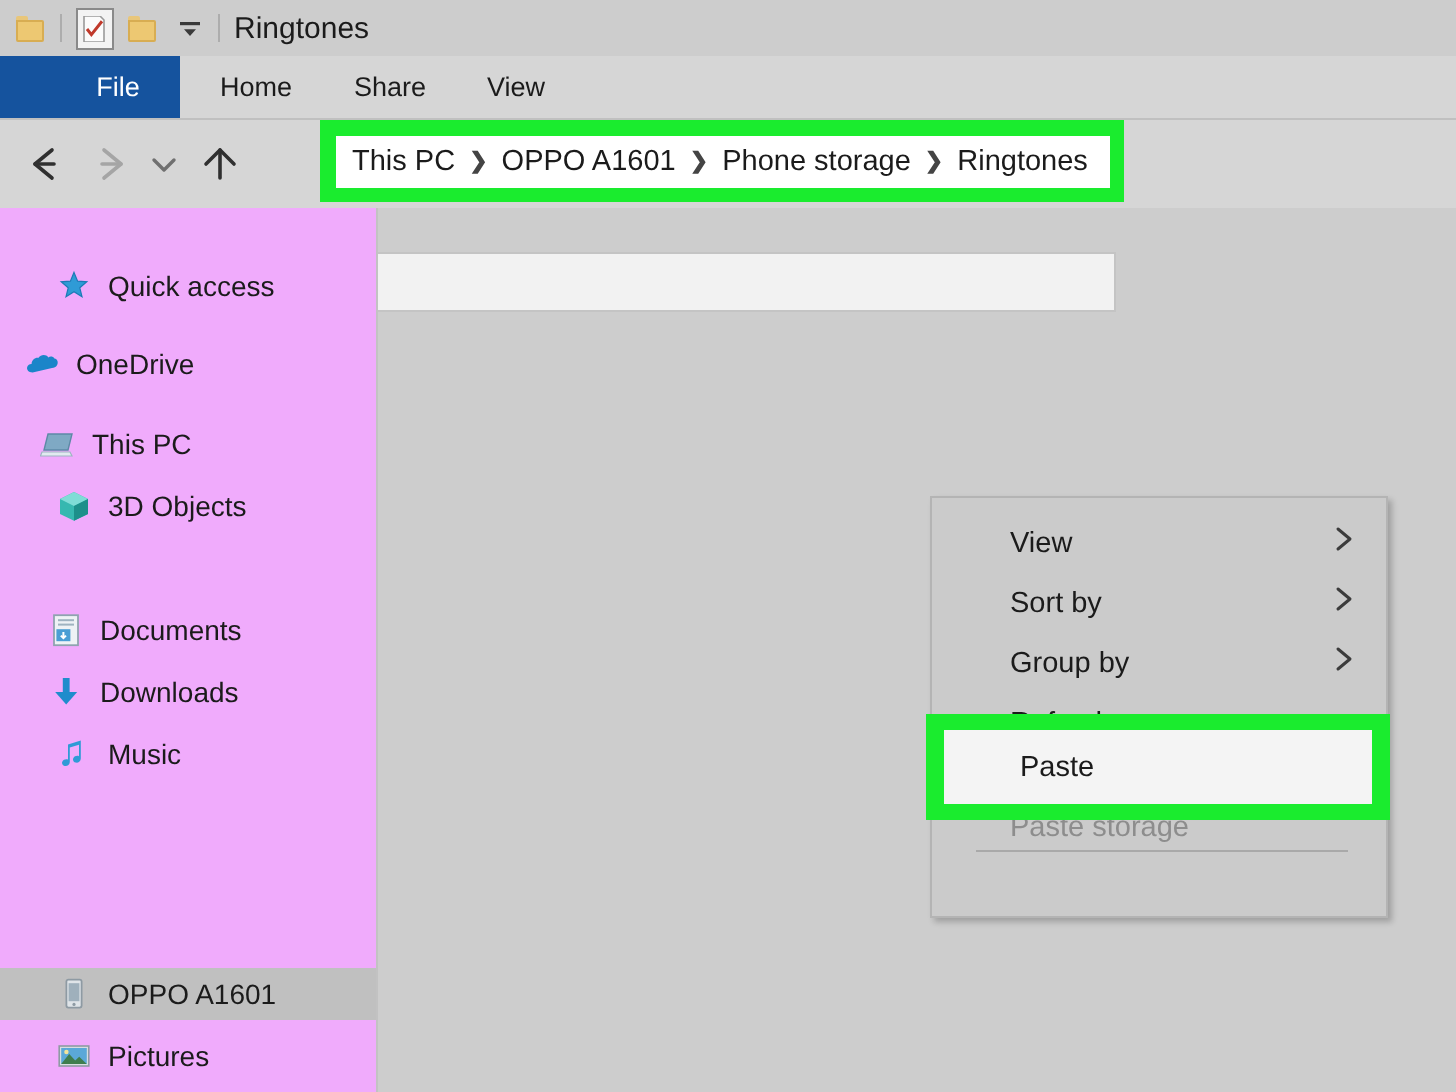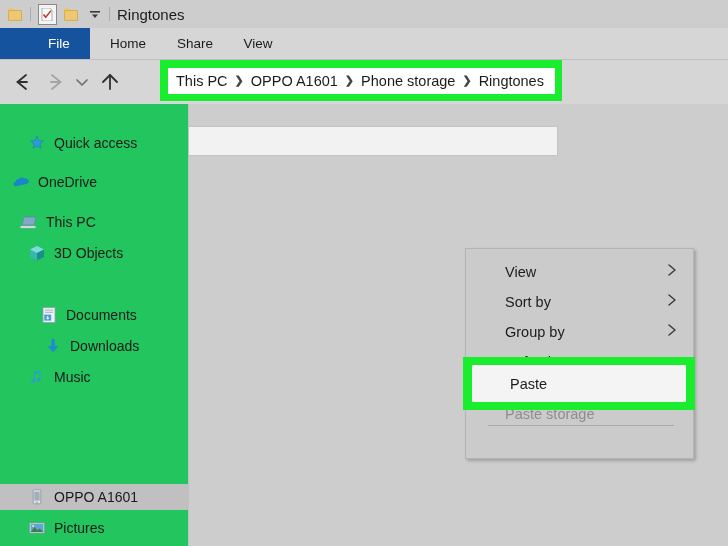--- a/index.html
+++ b/index.html
@@ -191,21 +191,21 @@
     transform: translateY(-1px);
     display: inline-block;
   }
 
   
   .sidebar {
     position: absolute;
     left: 0; top: 104px;
     width: 189px;
     height: 442px;
-    background: #22c55e;
+    background: #f0abfc;
   }
   .sb-divider {
     position: absolute;
     left: 188px; top: 104px;
     width: 1px; height: 442px;
     background: #c2c2c2;
   }
   .sb-item {
     position: absolute;
     left: 0;
@@ -398,32 +398,32 @@
       <svg width="18" height="18" viewBox="0 0 18 18">
         <path d="M9 2 L16 5.5 L16 13 L9 16.4 L2 13 L2 5.5 Z" fill="#36b8b0"></path>
         <path d="M9 2 L16 5.5 L9 9 L2 5.5 Z" fill="#7fdcd6"></path>
         <path d="M9 9 L16 5.5 L16 13 L9 16.4 Z" fill="#1d8f8a"></path>
       </svg>
     </span>
     <span class="sb-label">3D Objects</span>
   </div>
 
 
-  <div class="sb-item" style="top:198px;padding-left:40px">
+  <div class="sb-item" style="top:198px;padding-left:24px">
     <svg class="sb-ico" width="18" height="18" viewBox="0 0 18 18">
       <rect x="3" y="1.6" width="12" height="15" fill="#eef2f5" stroke="#8fa3b0" stroke-width="0.9"></rect>
       <rect x="5" y="3.6" width="8" height="1" fill="#9fb3c0"></rect>
       <rect x="5" y="5.8" width="8" height="1" fill="#9fb3c0"></rect>
       <rect x="4.2" y="8.6" width="7" height="6" fill="#4b9ed4"></rect>
       <path d="M7.7 10 L7.7 13 M6.4 11.8 L7.7 13.1 L9 11.8" stroke="#ffffff" stroke-width="1" fill="none"></path>
     </svg>
     <span class="sb-label">Documents</span>
   </div>
 
-  <div class="sb-item" style="top:229px;padding-left:44px">
+  <div class="sb-item" style="top:229px;padding-left:24px">
     <svg class="sb-ico" width="18" height="18" viewBox="0 0 18 18">
       <rect x="7.4" y="2" width="3.4" height="7.5" fill="#1f8ccc"></rect>
       <path d="M3.6 9 L14.6 9 L9.1 15.2 Z" fill="#1f8ccc"></path>
     </svg>
     <span class="sb-label">Downloads</span>
   </div>
 
   <div class="sb-item" style="top:260px;padding-left:28px">
     <svg class="sb-ico" width="18" height="18" viewBox="0 0 18 18">
       <path d="M12.4 2.2 L12.4 11.2 C12.4 12.6 11.1 13.6 9.8 13.3 C8.7 13 8.2 11.9 8.7 11 C9.2 10 10.6 9.6 11.5 10.1 L11.5 4.4 L6.9 5.7 L6.9 12.9 C6.9 14.3 5.6 15.3 4.3 15 C3.2 14.7 2.7 13.6 3.2 12.7 C3.7 11.7 5.1 11.3 6 11.8 L6 4.2 Z" fill="#2f9bd6"></path>

